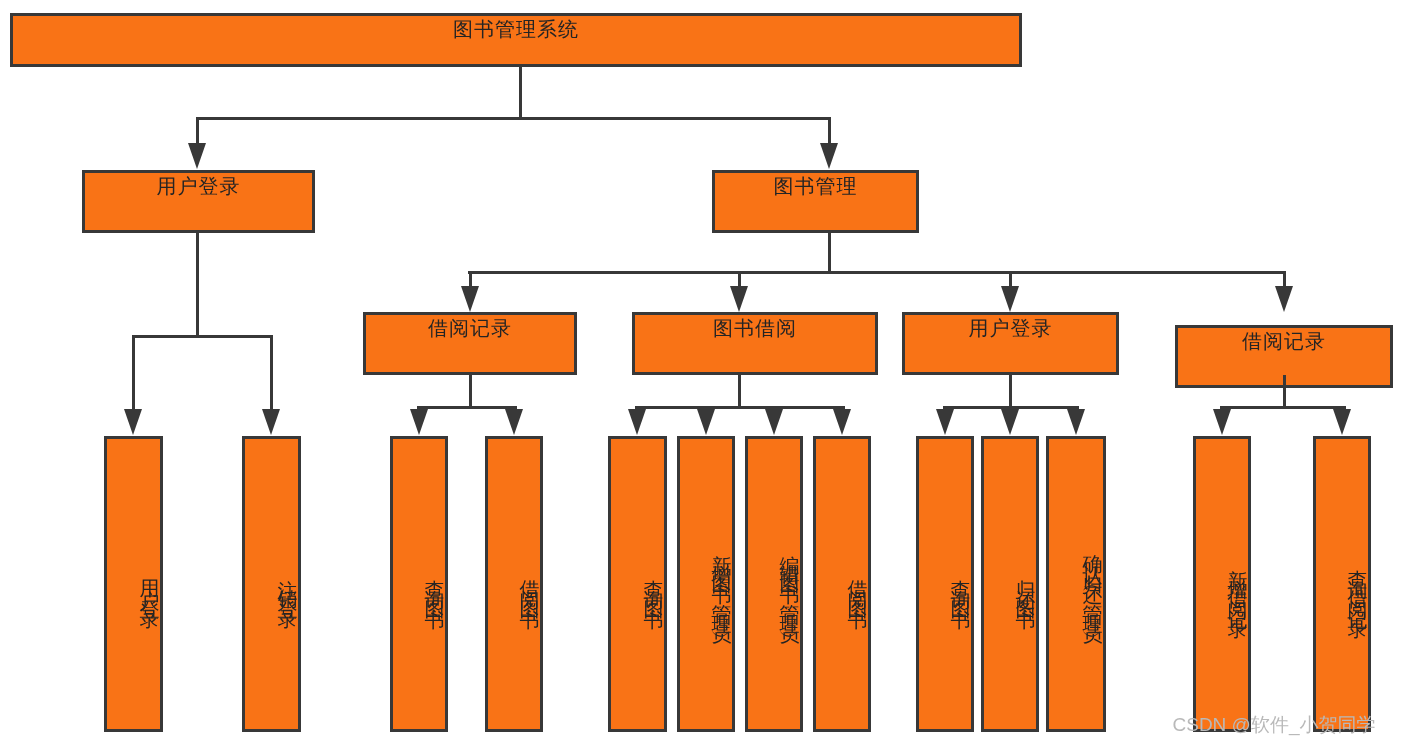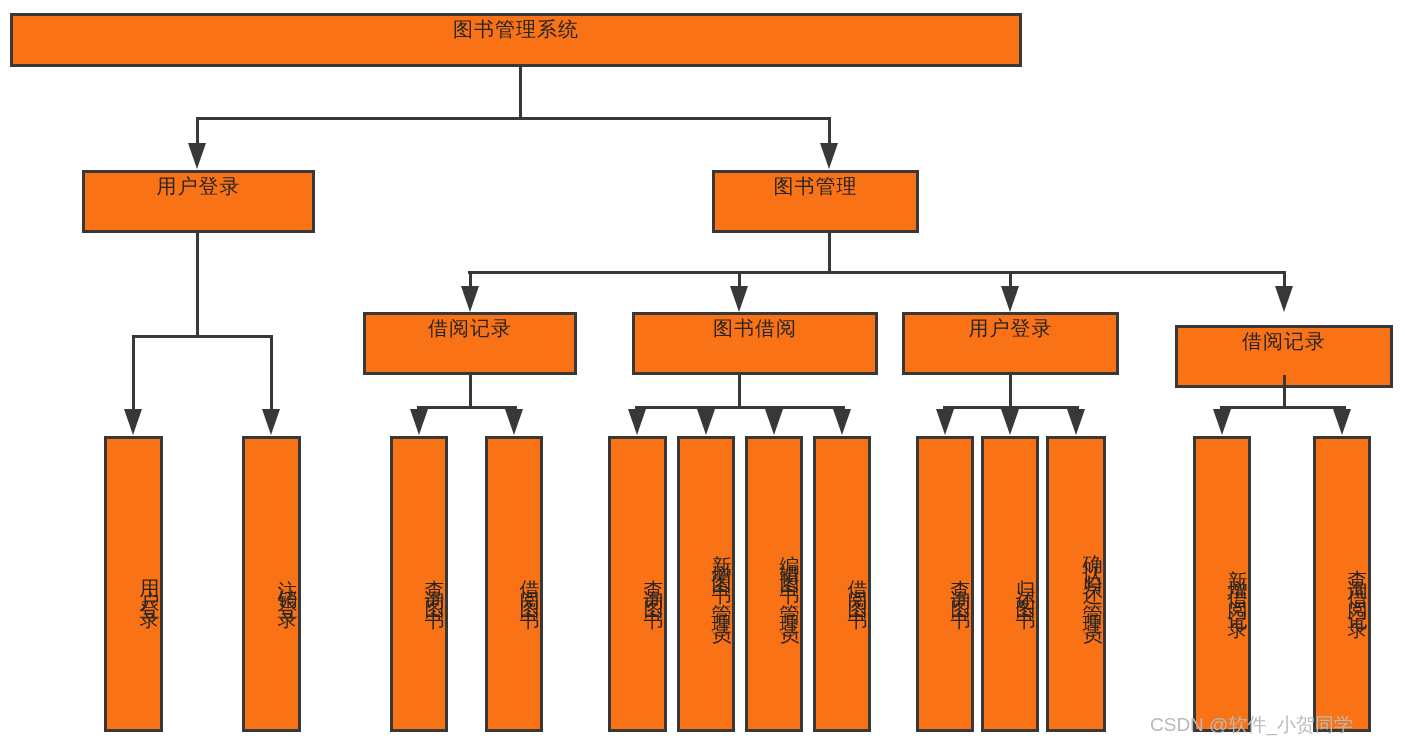--- a/index.html
+++ b/index.html
@@ -38,21 +38,21 @@
     width: 0; height: 0;
     border-left: 9px solid transparent;
     border-right: 9px solid transparent;
     border-top: 26px solid #383838;
   }
   .watermark {
     position: absolute;
     left: 1150px;
     top: 712px;
     width: 248px;
-    text-align: left;
+    text-align: center;
     font-size: 19px;
     color: #b9b9b9;
     z-index: 5;
     white-space: nowrap;
   }
 </style>
 </head>
 <body>
 
 <div id="stage">

